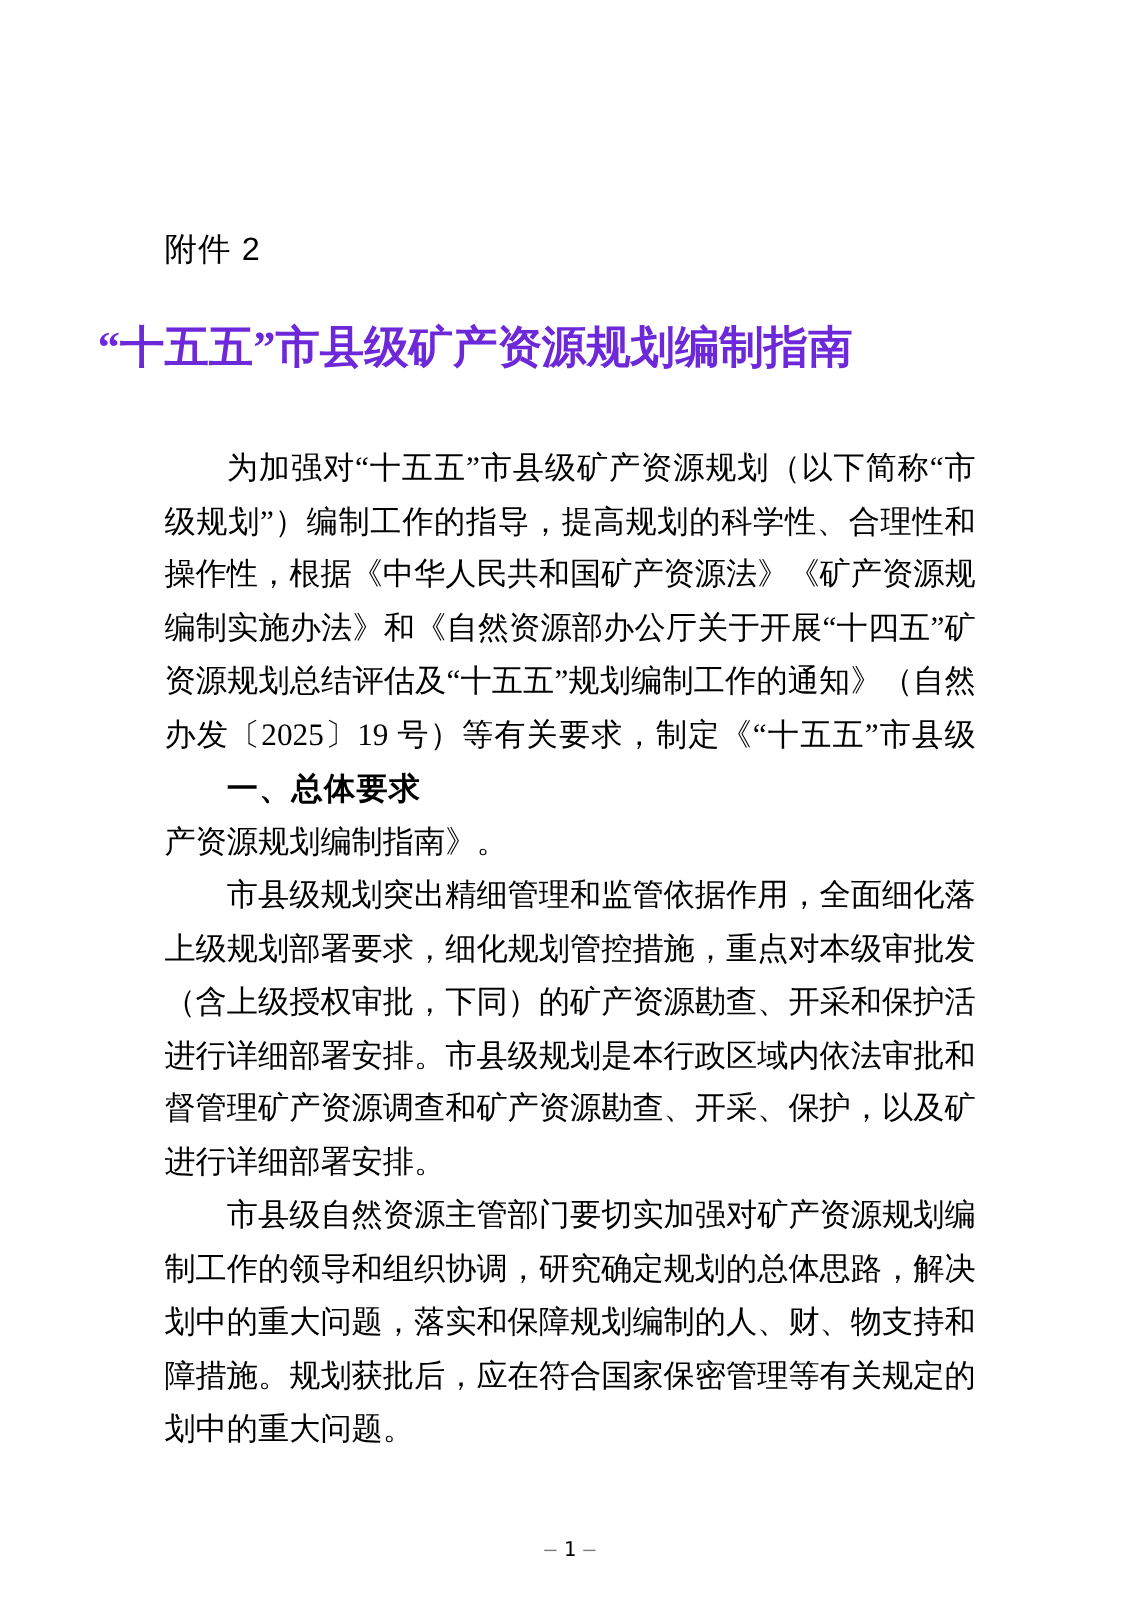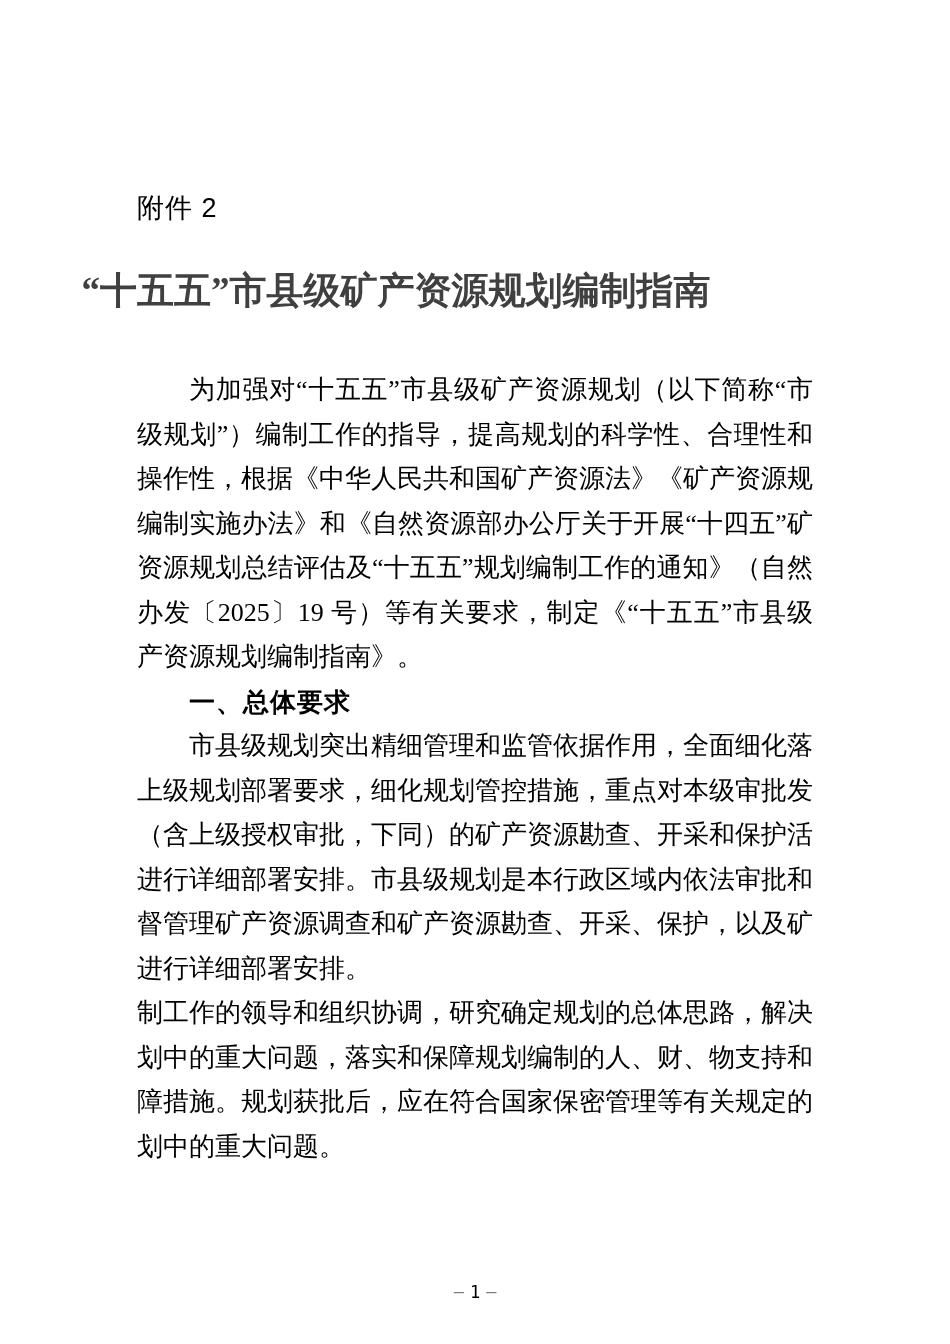--- a/index.html
+++ b/index.html
@@ -29,21 +29,21 @@
   .doc-title {
     position: absolute;
     left: 0;
     top: 221px;
     width: 792px;
     text-align: center;
     font-family: "Liberation Serif", "DejaVu Serif", serif;
     font-weight: bold;
     font-size: 37px;
     line-height: 48px;
-    color: #404040;
+    color: #6d28d9;
     white-space: nowrap;
   }
   .body-block {
     position: absolute;
     left: 137px;
     top: 322px;
     width: 676px;
   }
   .line {
     height: 44.5px;
@@ -98,31 +98,32 @@
   <div class="doc-title">“十五五”市县级矿产资源规划编制指南</div>
 
   <div class="body-block">
 
     <div class="line first">为加强对“十五五”市县级矿产资源规划（以下简称“市县</div>
     <div class="line">级规划”）编制工作的指导，提高规划的科学性、合理性和可</div>
     <div class="line">操作性，根据《中华人民共和国矿产资源法》《矿产资源规划</div>
     <div class="line">编制实施办法》和《自然资源部办公厅关于开展“十四五”矿产</div>
     <div class="line">资源规划总结评估及“十五五”规划编制工作的通知》（自然资</div>
     <div class="line">办发〔2025〕19 号）等有关要求，制定《“十五五”市县级矿</div>
+    <div class="line heading">一、总体要求</div>
+
     <div class="line last">产资源规划编制指南》。</div>
-
-    <div class="line heading">一、总体要求</div>
 
     <div class="line first">市县级规划突出精细管理和监管依据作用，全面细化落实</div>
     <div class="line">上级规划部署要求，细化规划管控措施，重点对本级审批发证</div>
     <div class="line">（含上级授权审批，下同）的矿产资源勘查、开采和保护活动</div>
     <div class="line">进行详细部署安排。市县级规划是本行政区域内依法审批和监</div>
     <div class="line">督管理矿产资源调查和矿产资源勘查、开采、保护，以及矿区</div>
     <div class="line last">进行详细部署安排。</div>
 
+    <div class="line first">市县级自然资源主管部门要切实加强对矿产资源规划编</div>
     <div class="line">制工作的领导和组织协调，研究确定规划的总体思路，解决规</div>
     <div class="line">划中的重大问题，落实和保障规划编制的人、财、物支持和保</div>
     <div class="line">障措施。规划获批后，应在符合国家保密管理等有关规定的基</div>
     <div class="line last">划中的重大问题。</div>
 
   </div>
 
   <div class="page-footer">
     <span class="dash">—</span><span class="number">1</span><span class="dash">—</span>
   </div>

